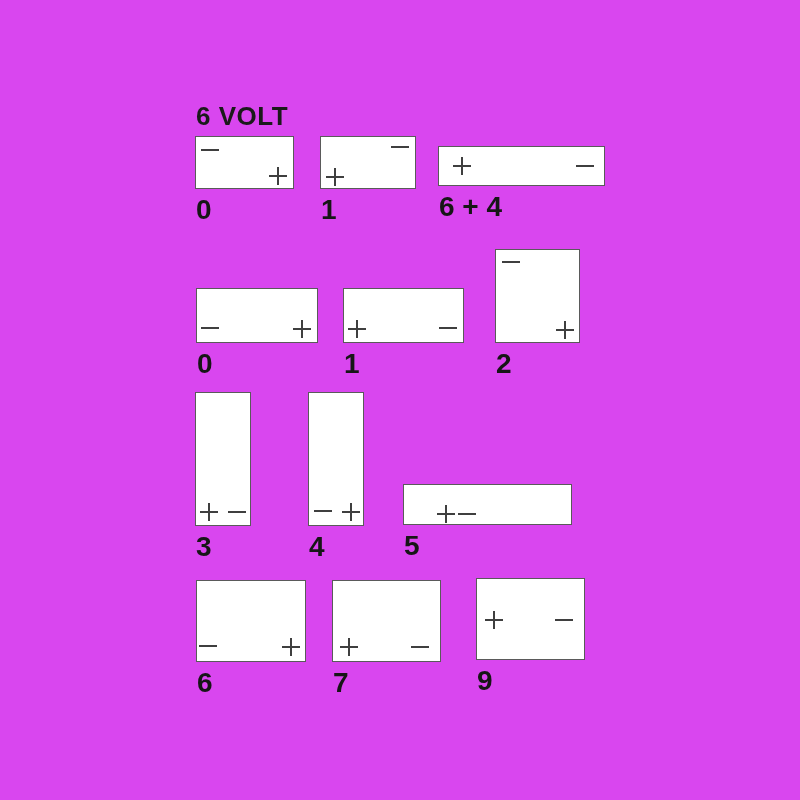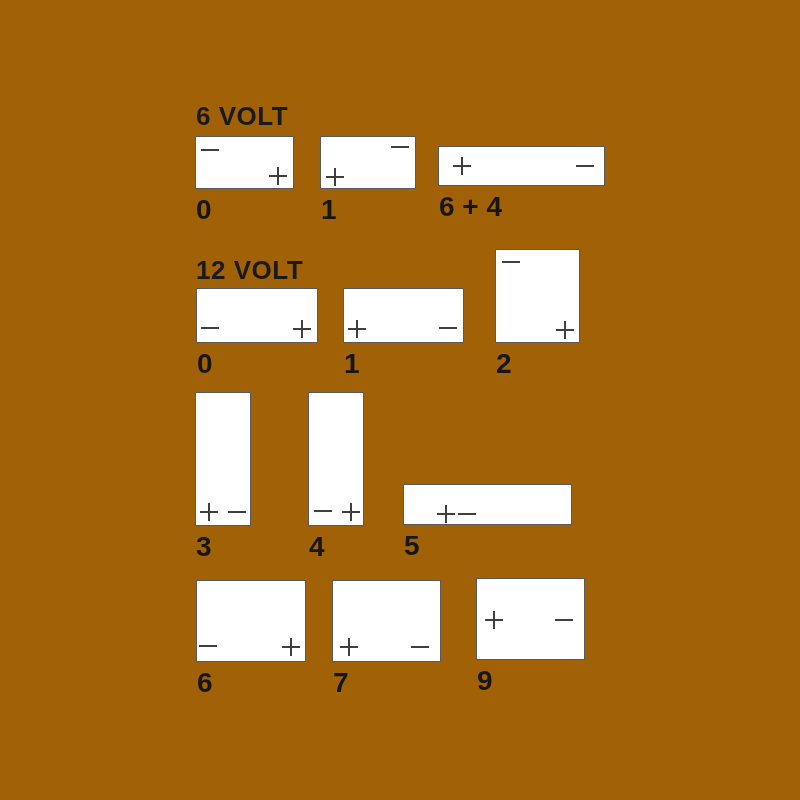--- a/index.html
+++ b/index.html
@@ -7,21 +7,21 @@
     padding: 0;
     background: #ffffff;
     width: 800px;
     height: 800px;
     font-family: "Liberation Sans", sans-serif;
   }
   #canvas {
     position: relative;
     width: 800px;
     height: 800px;
-    background: #a16207;
+    background: #d946ef;
     overflow: hidden;
   }
   .section-title {
     position: absolute;
     font-weight: bold;
     font-size: 26px;
     line-height: 1;
     color: #1a1a1a;
     letter-spacing: 0.5px;
     white-space: nowrap;
@@ -60,21 +60,20 @@
     left: 8px;
     width: 2px;
     background: #3f3f3f;
   }
 </style>
 </head>
 <body>
 
 <div id="canvas">
   <div class="section-title" style="left:196px; top:103px;">6 VOLT</div>
-  <div class="section-title" style="left:196px; top:257px;">12 VOLT</div>
 
 <div class="battery" style="left: 195px; top: 136px; width: 99px; height: 53px;">
       <span class="sign minus" style="left: 5px; top: 4px;">
         <span class="hbar"></span>
       </span>
       <span class="sign plus" style="right: 6px; bottom: 3px;">
         <span class="hbar"></span>
         <span class="vbar"></span>
       </span>
     </div>

